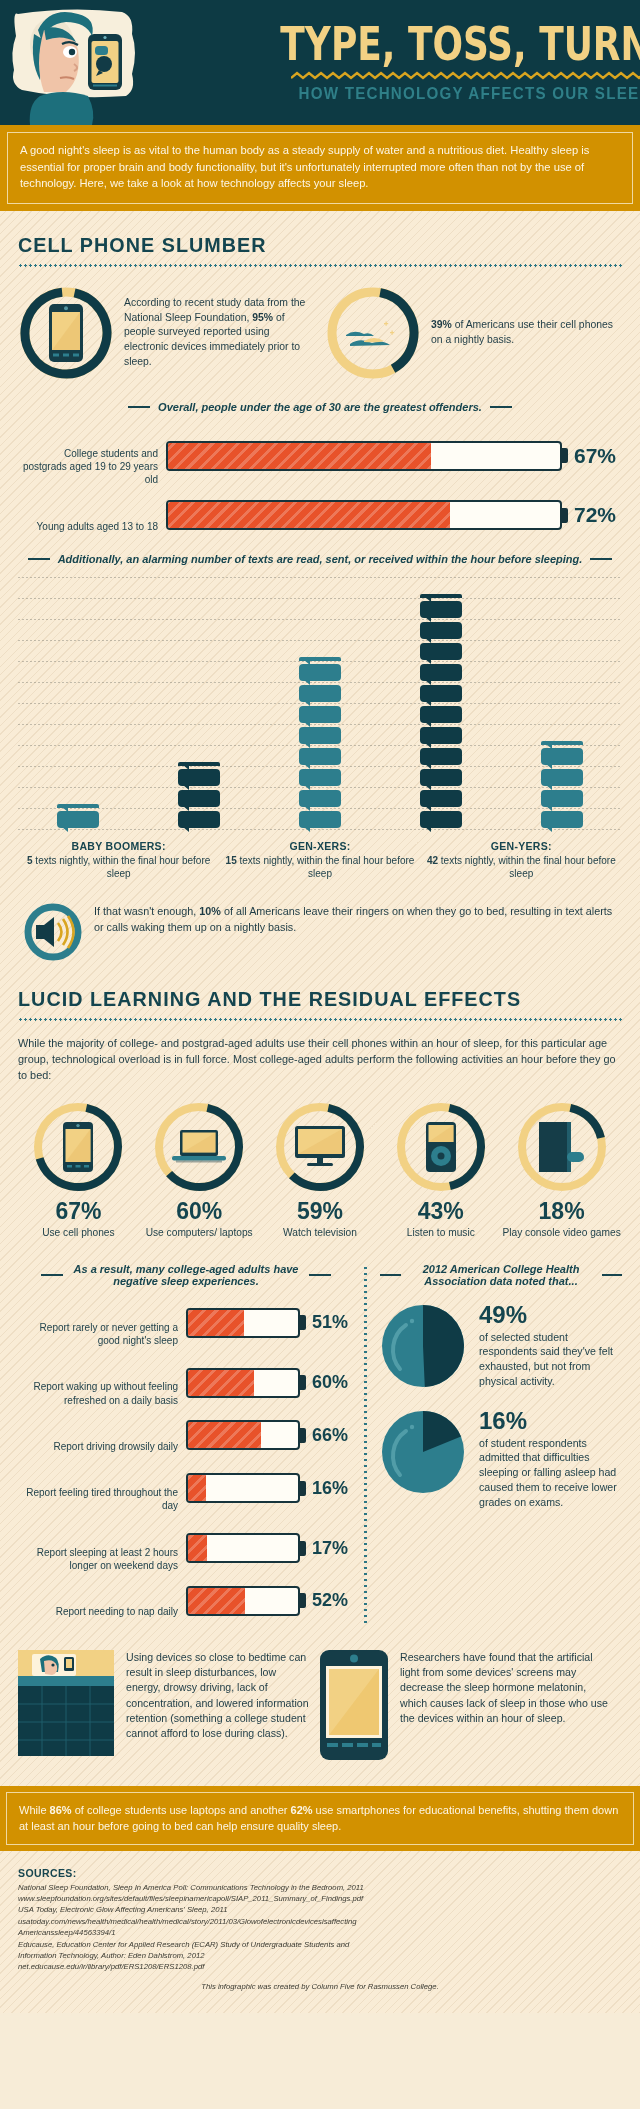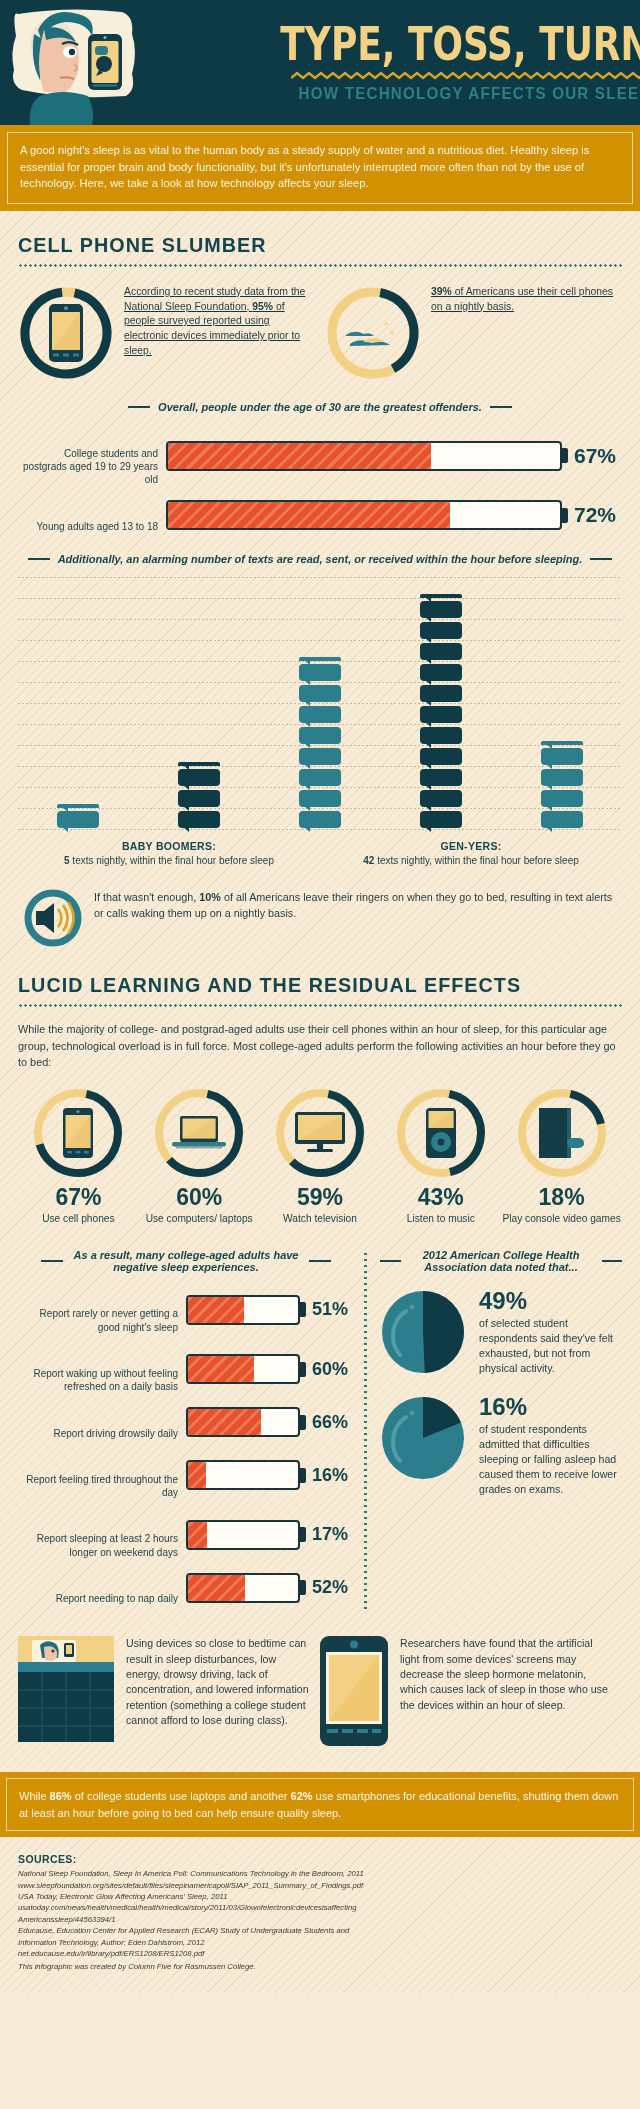--- a/index.html
+++ b/index.html
@@ -85,21 +85,21 @@
   .dotline {
     height: 3px;
     margin: 7px 0 0 0;
     background-image: radial-gradient(circle, #2c7684 1px, rgba(0,0,0,0) 1.3px);
     background-size: 5px 3px;
     background-repeat: repeat-x;
   }
 
   
   .donut-row { display: flex; margin-top: 18px; gap: 10px; }
-  .donut-cell { display: flex; gap: 10px; width: 50%; text-decoration: underline; }
+  .donut-cell { display: flex; align-items: center; gap: 10px; width: 50%; }
   .donut { position: relative; flex: 0 0 96px; height: 96px; }
   .donut svg { display:block; }
   .donut .inner-icon {
     position: absolute; inset: 0; display: flex; align-items: center; justify-content: center;
   }
   .donut-text { font-size: 10.4px; line-height: 1.42; color: #1d3b45; }
   .donut-text b { font-weight: bold; }
 
   
   .rule-caption {
@@ -205,21 +205,21 @@
     border: 1px solid #f0d9a2; padding: 9px 12px; color: #fdf6e5;
     font-size: 11px; line-height: 1.5;
   }
   .foot-banner-inner b { font-weight: bold; }
 
   
   .sources-wrap { display: flex; padding: 16px 18px 22px 18px; }
   .sources { flex: 1; }
   .src-head { font-size: 10.5px; font-weight: bold; letter-spacing: .4px; color:#16454f; }
   .src-list { font-size: 7.7px; line-height: 1.48; font-style: italic; color: #3a3a32; margin-top: 3px; }
-  .src-note { font-size: 7.7px; font-style: italic; color: #3a3a32; margin-top: 3px; }
+  .src-note { font-size: 7.7px; font-style: italic; color: #3a3a32; margin-top: 9px; text-align: center; }
   .logo-wrap { width: 150px; display:flex; flex-direction:column; align-items:center; justify-content:flex-start; padding-top: 4px;}
   .logo-name { font-size: 15.5px; font-weight: bold; letter-spacing: .5px; color: #14582a; margin-top: 3px;}
   .logo-sub { font-size: 10px; letter-spacing: 3.1px; color: #14582a; }
 </style>
 </head>
 <body>
 
 <div class="page striped">
 
   <div class="header">
@@ -406,20 +406,24 @@
             <div class="bub bub-teal"></div>
             <div class="bub bub-teal"></div>
           </div>
         </div>
     </div>
 
     <div class="legend-row" id="bubble-legend">
         <div class="legend-cell">
           <div class="legend-title">BABY BOOMERS:</div>
           <div class="legend-sub"><b>5</b> texts nightly, within the final hour before sleep</div>
+        </div>
+        <div class="legend-cell">
+          <div class="legend-title">GEN-XERS:</div>
+          <div class="legend-sub"><b>15</b> texts nightly, within the final hour before sleep</div>
         </div>
         <div class="legend-cell">
           <div class="legend-title">GEN-YERS:</div>
           <div class="legend-sub"><b>42</b> texts nightly, within the final hour before sleep</div>
         </div>
       </div>
 
     <div class="callout">
       <div>
         <svg width="58" height="58" viewBox="0 0 58 58">

